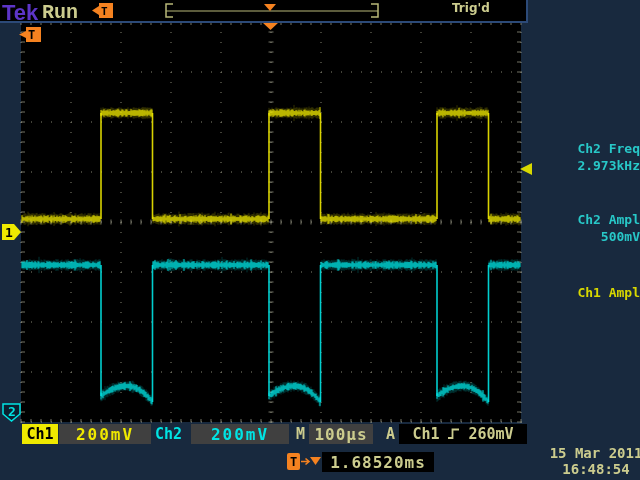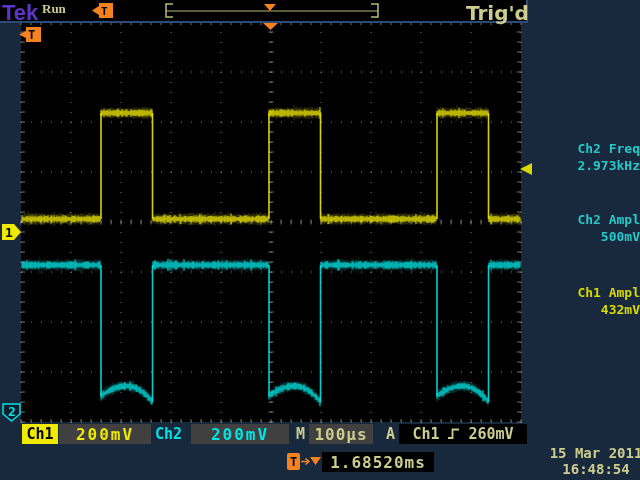--- a/index.html
+++ b/index.html
@@ -4,24 +4,24 @@
 <style>
   html,body{margin:0;padding:0;background:#0d1826;}
   #screen{position:relative;width:640px;height:480px;background:var(--bg,#18293e);
           font-family:"DejaVu Sans Mono","Liberation Mono",monospace;overflow:hidden;}
   .abs{position:absolute;}
   
   #topbar{left:0;top:0;width:526px;height:21px;background:#000;
           border-bottom:2px solid var(--frame,#2c4a78);border-right:2px solid var(--frame,#2c4a78);}
   .logo{left:2px;top:0px;color:var(--purple,#5d35c8);font-family:Liberation Sans, sans-serif;
         font-weight:bold;font-size:22px;letter-spacing:0px;}
-  .runtxt{left:42px;top:1px;color:var(--olive,#cccc8e);font-family:Liberation Serif, serif;
-          font-weight:bold;font-size:13px;}
+  .runtxt{left:42px;top:1px;color:var(--olive,#cccc8e);font-family:Liberation Mono, monospace;
+          font-weight:bold;font-size:20px;}
   .trigd{left:452px;top:1px;color:var(--olive,#cccc8e);font-family:"DejaVu Sans",sans-serif;
-         font-weight:bold;font-size:20px;margin-left:14px;}
+         font-weight:bold;font-size:12px;}
   
   .meas{left:528px;width:112px;text-align:right;font-weight:bold;font-size:13px;line-height:17px;}
   .meas.cyan{color:var(--cyantext,#28c8c8);}
   .meas.yellow{color:var(--yellowtext,#d8d800);}
   .datetime{left:528px;top:445px;width:108px;text-align:center;color:var(--olive,#cccc8e);
             font-weight:bold;font-size:14px;line-height:16px;margin-left:14px;}
   
   .bbox{top:424px;height:20px;background:#404040;color:#fff;font-weight:bold;font-size:16px;
         display:flex;align-items:center;justify-content:center;letter-spacing:2px;}
   .badge{top:424px;height:20px;background:var(--ch1,#e8e400);color:#000;font-weight:bold;
@@ -98,21 +98,20 @@
   <div class="abs meas cyan" style="top:140px">
     <div>Ch2 Freq</div>
     <div>2.973kHz</div>
   </div>
   <div class="abs meas cyan" style="top:211px">
     <div>Ch2 Ampl</div>
     <div>500mV</div>
   </div>
   <div class="abs meas yellow" style="top:284px">
     <div>Ch1 Ampl</div>
-    <div>432mV</div>
   </div>
 
   <div class="abs badge" style="left:22px;width:36px">Ch1</div>
   <div class="abs bbox ch1col" style="left:59px;width:92px">200mV</div>
   <div class="abs blabel ch2col" style="left:155px">Ch2</div>
   <div class="abs bbox ch2col" style="left:191px;width:98px">200mV</div>
   <div class="abs blabel olivecol" style="left:296px">M</div>
   <div class="abs bbox olivecol" style="left:309px;width:64px;letter-spacing:1px">100µs</div>
   <div class="abs blabel olivecol" style="left:386px">A</div>
   <div class="abs trigbox">

